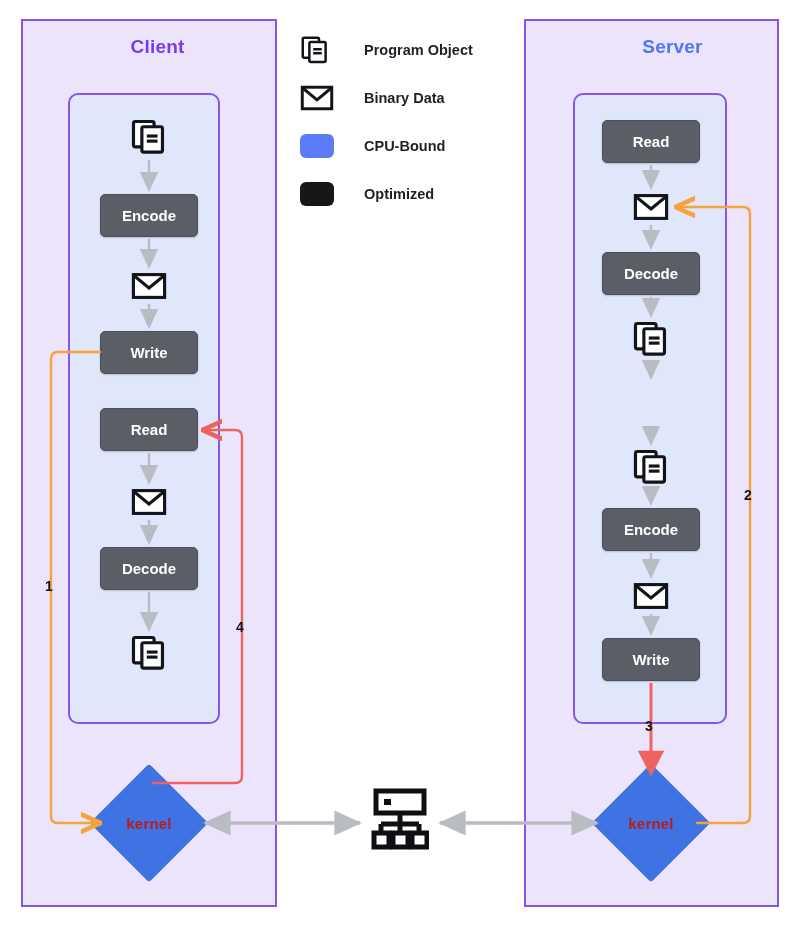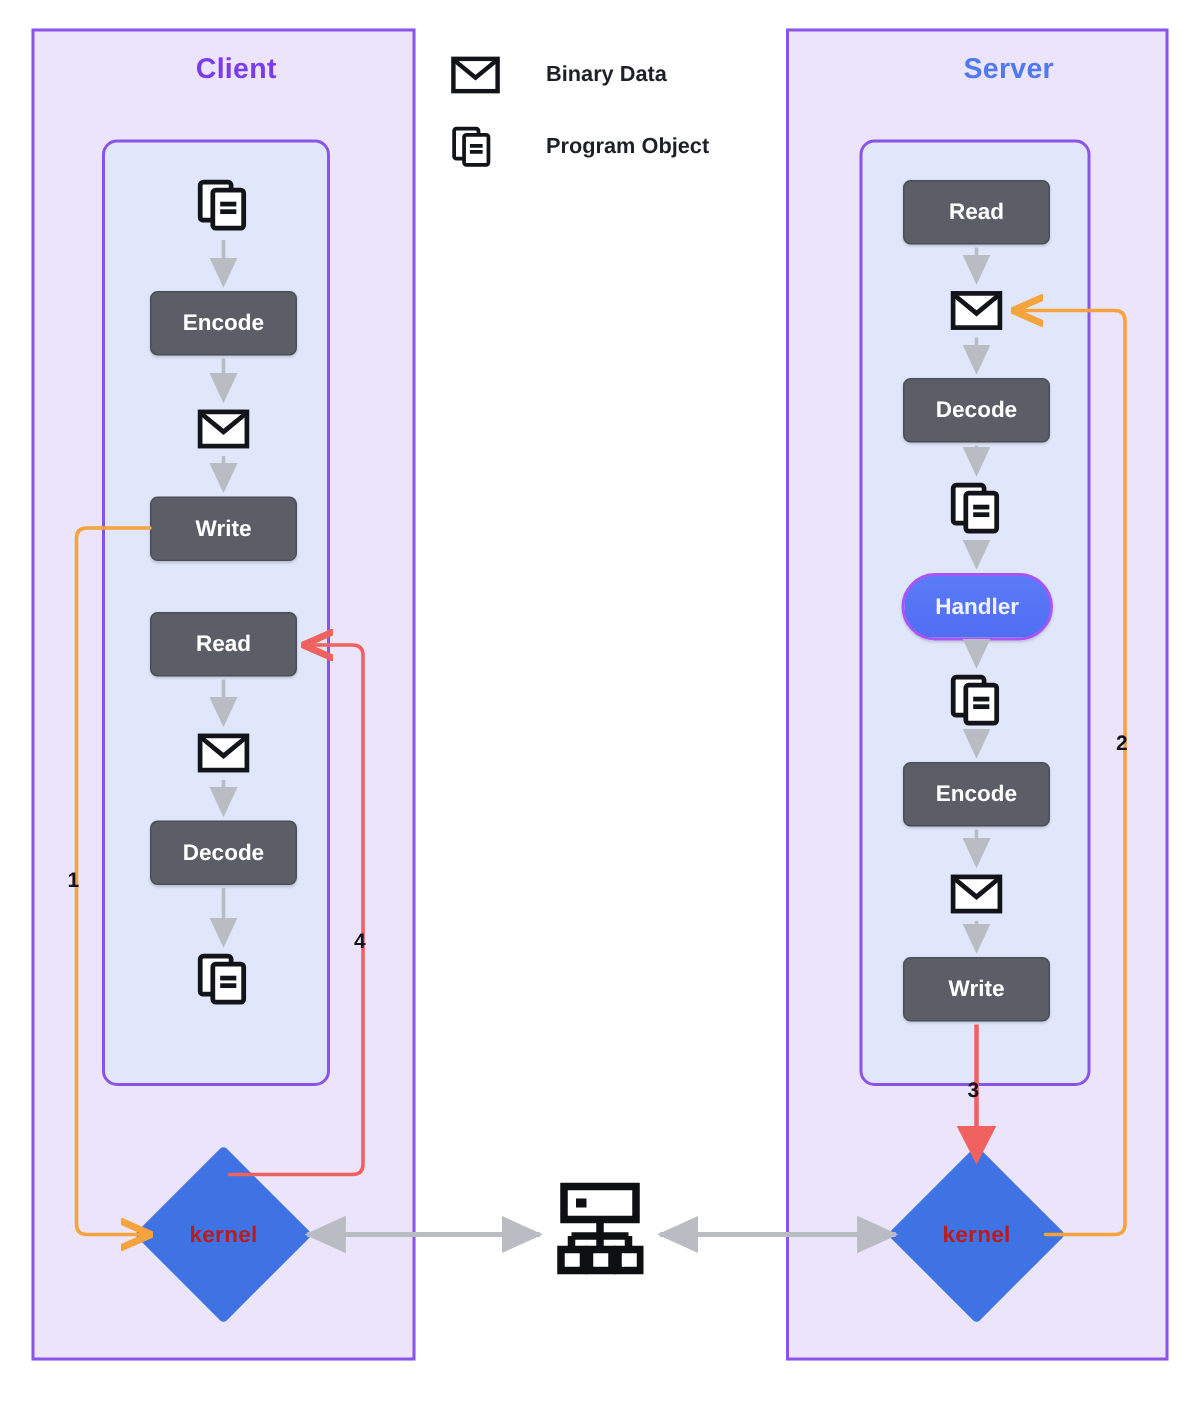--- a/index.html
+++ b/index.html
@@ -214,23 +214,20 @@
 
   <div class="abs" style="left:632px; top:320px;">
     <svg width="38" height="38" viewBox="0 0 24 24" aria-hidden="true">
       <rect x="2.2" y="2.2" width="13" height="16" rx="1.2" fill="#fff" stroke="#12141a" stroke-width="2"></rect>
       <rect x="7.5" y="5.5" width="13" height="16" rx="1.2" fill="#fff" stroke="#12141a" stroke-width="2"></rect>
       <line x1="10.6" y1="11.4" x2="17.4" y2="11.4" stroke="#12141a" stroke-width="2"></line>
       <line x1="10.6" y1="14.6" x2="17.4" y2="14.6" stroke="#12141a" stroke-width="2"></line>
     </svg>
   </div>
 
-  <div class="node handler" style="left:601px; top:382px; width:101px; height:45px;">
-    <span>Handler</span>
-  </div>
 
   <div class="abs" style="left:632px; top:448px;">
     <svg width="38" height="38" viewBox="0 0 24 24" aria-hidden="true">
       <rect x="2.2" y="2.2" width="13" height="16" rx="1.2" fill="#fff" stroke="#12141a" stroke-width="2"></rect>
       <rect x="7.5" y="5.5" width="13" height="16" rx="1.2" fill="#fff" stroke="#12141a" stroke-width="2"></rect>
       <line x1="10.6" y1="11.4" x2="17.4" y2="11.4" stroke="#12141a" stroke-width="2"></line>
       <line x1="10.6" y1="14.6" x2="17.4" y2="14.6" stroke="#12141a" stroke-width="2"></line>
     </svg>
   </div>
 
@@ -266,42 +263,54 @@
       <rect x="3" y="45" width="15" height="14" fill="#fff" stroke="#0d0f12" stroke-width="5"></rect>
       <rect x="22" y="45" width="15" height="14" fill="#fff" stroke="#0d0f12" stroke-width="5"></rect>
       <rect x="41" y="45" width="15" height="14" fill="#fff" stroke="#0d0f12" stroke-width="5"></rect>
     </svg>
   </div>
 
   <div class="legend">
 
     <div class="legend-row">
       <span class="legend-glyph">
-        <svg width="34" height="28" viewBox="0 0 30 24" aria-hidden="true">
-          <rect x="2" y="2.5" width="26" height="19" fill="#fff" stroke="#12141a" stroke-width="2.6"></rect>
-          <polyline points="2.6,3.4 15,13.6 27.4,3.4" fill="none" stroke="#12141a" stroke-width="2.6"></polyline>
-        </svg>
-      </span>
-      <span class="legend-text">Binary Data</span>
-    </div>
-
-    <div class="legend-row">
-      <span class="legend-glyph">
         <svg width="30" height="30" viewBox="0 0 24 24" aria-hidden="true">
           <rect x="2.2" y="2.2" width="13" height="16" rx="1.2" fill="#fff" stroke="#12141a" stroke-width="2"></rect>
           <rect x="7.5" y="5.5" width="13" height="16" rx="1.2" fill="#fff" stroke="#12141a" stroke-width="2"></rect>
           <line x1="10.6" y1="11.4" x2="17.4" y2="11.4" stroke="#12141a" stroke-width="2"></line>
           <line x1="10.6" y1="14.6" x2="17.4" y2="14.6" stroke="#12141a" stroke-width="2"></line>
         </svg>
       </span>
       <span class="legend-text">Program Object</span>
     </div>
 
-
-
+    <div class="legend-row">
+      <span class="legend-glyph">
+        <svg width="34" height="28" viewBox="0 0 30 24" aria-hidden="true">
+          <rect x="2" y="2.5" width="26" height="19" fill="#fff" stroke="#12141a" stroke-width="2.6"></rect>
+          <polyline points="2.6,3.4 15,13.6 27.4,3.4" fill="none" stroke="#12141a" stroke-width="2.6"></polyline>
+        </svg>
+      </span>
+      <span class="legend-text">Binary Data</span>
+    </div>
+
+    <div class="legend-row">
+      <span class="legend-glyph">
+        <span class="swatch" style="background:#5b7bf7;"></span>
+      </span>
+      <span class="legend-text">CPU-Bound</span>
+    </div>
+
+
+    <div class="legend-row">
+      <span class="legend-glyph">
+        <span class="swatch" style="background:#171717;"></span>
+      </span>
+      <span class="legend-text">Optimized</span>
+    </div>
   </div>
 
   <svg id="edges" viewBox="0 0 800 938">
     <defs>
       <marker id="ar-grey" markerWidth="9" markerHeight="9" refX="7.2" refY="4.5" orient="auto">
         <path d="M0,0.6 L8.4,4.5 L0,8.4 z" fill="#b9bcc2"></path>
       </marker>
       <marker id="ar-orange" markerWidth="9" markerHeight="9" refX="7.2" refY="4.5" orient="auto">
         <path d="M0,0.8 L8.4,4.5 L0,8.2" fill="none" stroke="#f5a33c" stroke-width="1.9" stroke-linecap="round" stroke-linejoin="round"></path>
       </marker>

